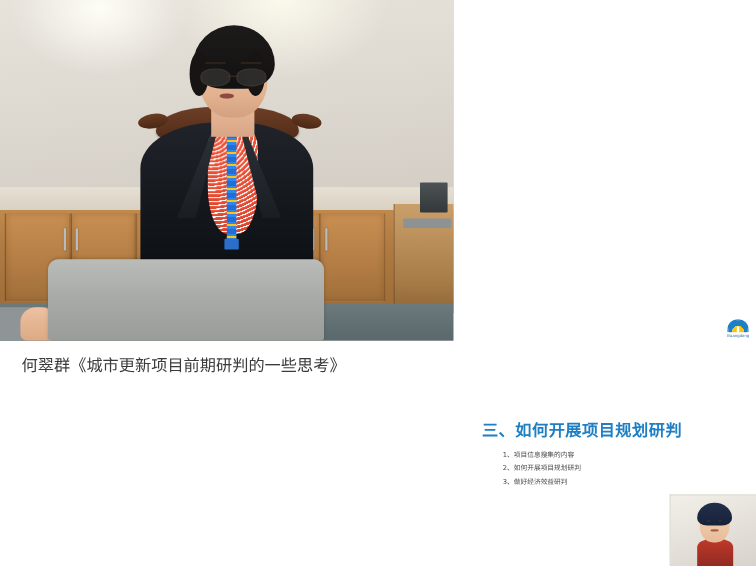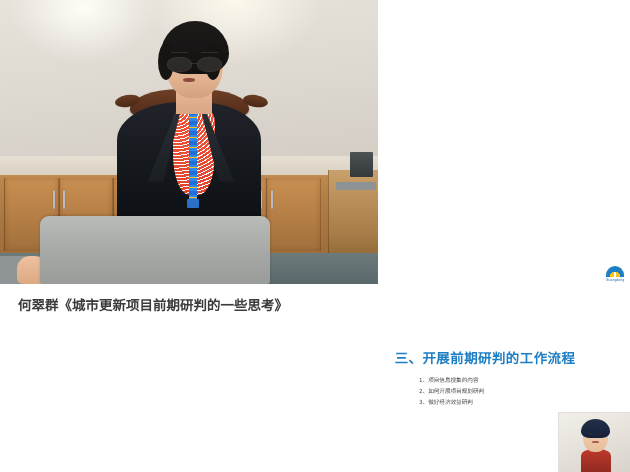--- a/index.html
+++ b/index.html
@@ -177,21 +177,21 @@
   .logo-text{
     position:absolute;left:0;top:11.5px;width:30px;
     font-size:3.4px;line-height:4px;color:#2f6fae;text-align:center;
     letter-spacing:.1px;white-space:nowrap;overflow:hidden;
   }
 
   
   .caption{
     position:absolute;left:18px;top:296px;
     font-family:"DejaVu Sans","Liberation Sans",sans-serif;
-    font-size:13.5px;line-height:18px;color:#3b3b3b;white-space:nowrap;font-weight:bold;
+    font-size:13.5px;line-height:18px;color:#3b3b3b;white-space:nowrap;
   }
 
   
   .slide-title{
     position:absolute;left:367px;top:347px;width:236px;
     text-align:center;
     font-family:"DejaVu Sans","Liberation Sans",sans-serif;
     font-size:13.5px;font-weight:bold;color:#1f7fc4;
     letter-spacing:.4px;white-space:nowrap;
   }
@@ -295,21 +295,21 @@
     <div class="laptop"></div>
   </div>
 
   <div class="caption">何翠群《城市更新项目前期研判的一些思考》</div>
 
   <div class="slide-logo">
     <div class="logo-mark"></div>
     <div class="logo-text">Guangdong</div>
   </div>
 
-  <div class="slide-title">三、开展前期研判的工作流程</div>
+  <div class="slide-title">三、如何开展项目规划研判</div>
 
   <ul class="slide-list">
     <li>1、项目信息搜集的内容</li>
     <li>2、如何开展项目规划研判</li>
     <li>3、做好经济效益研判</li>
   </ul>
 
   <div class="pip">
     <div class="pip-bg"></div>
     <div class="pip-body"></div>

